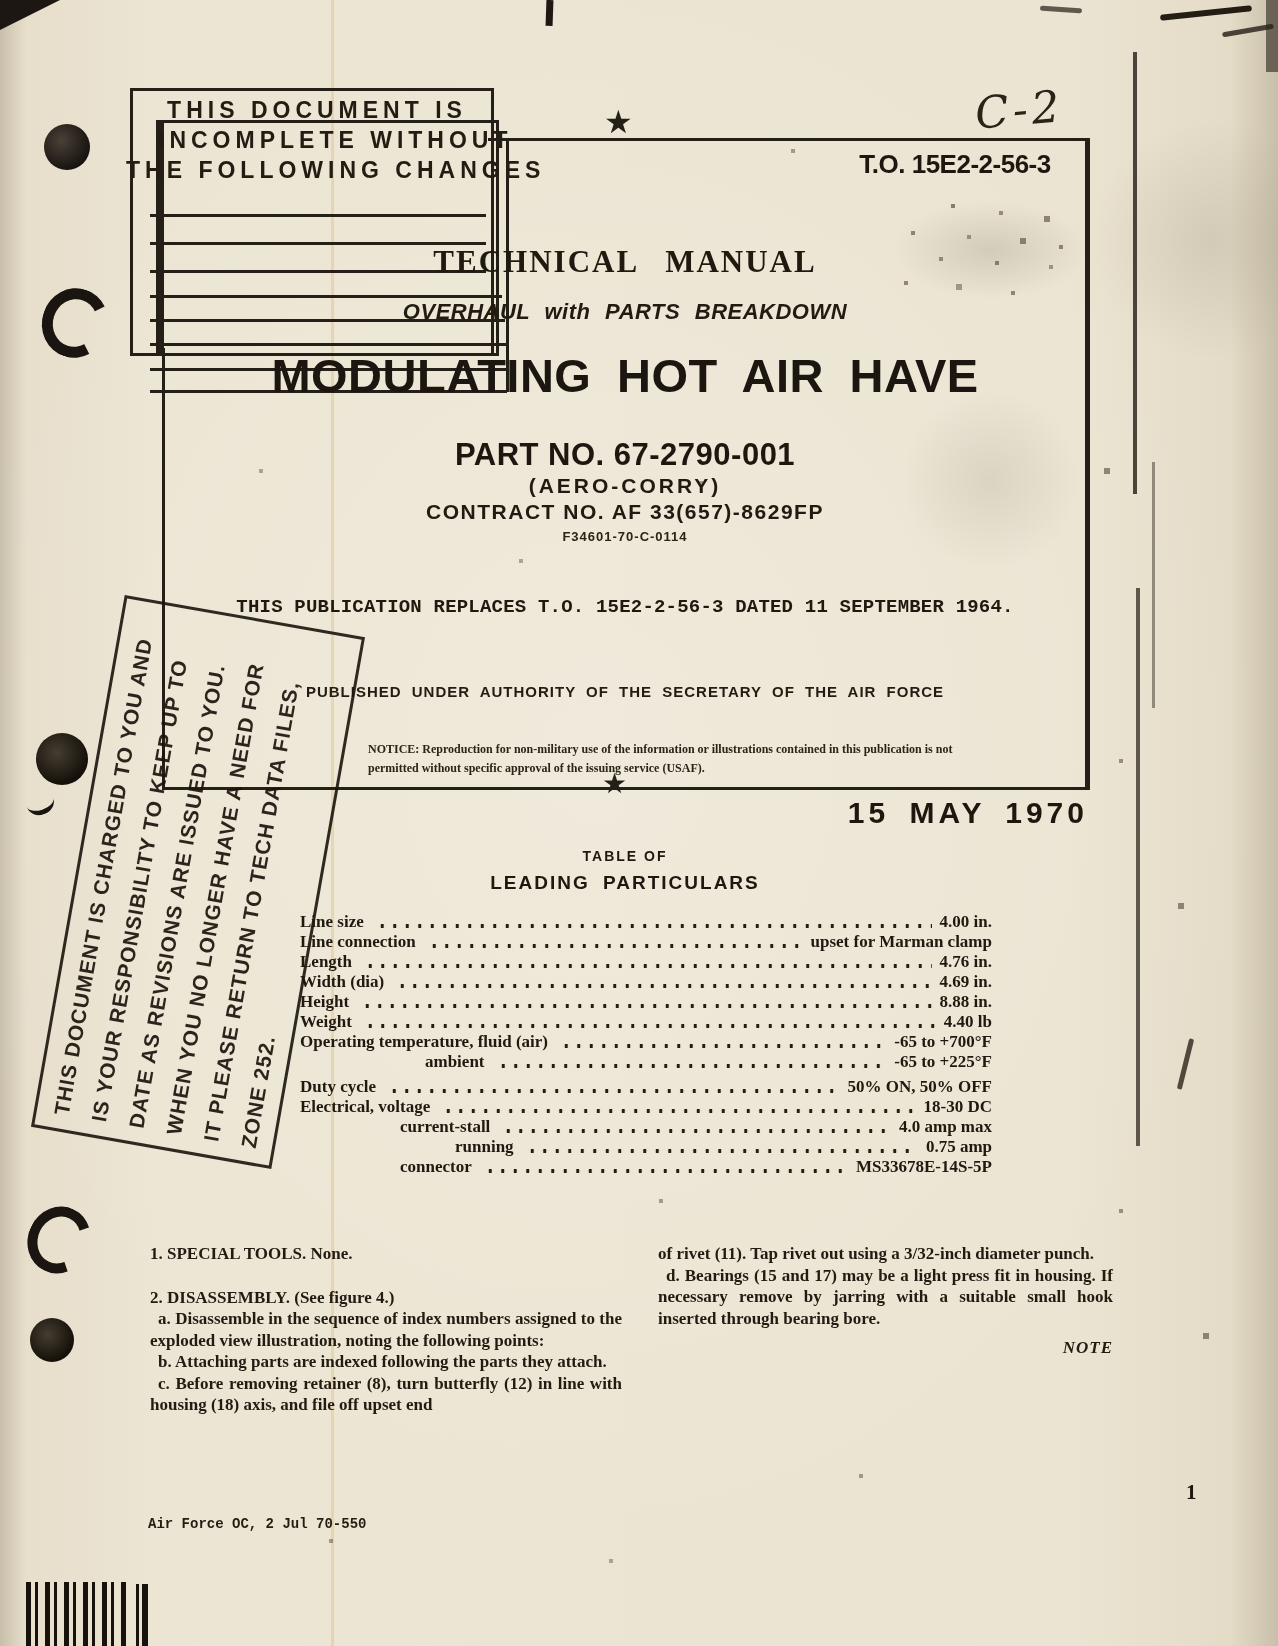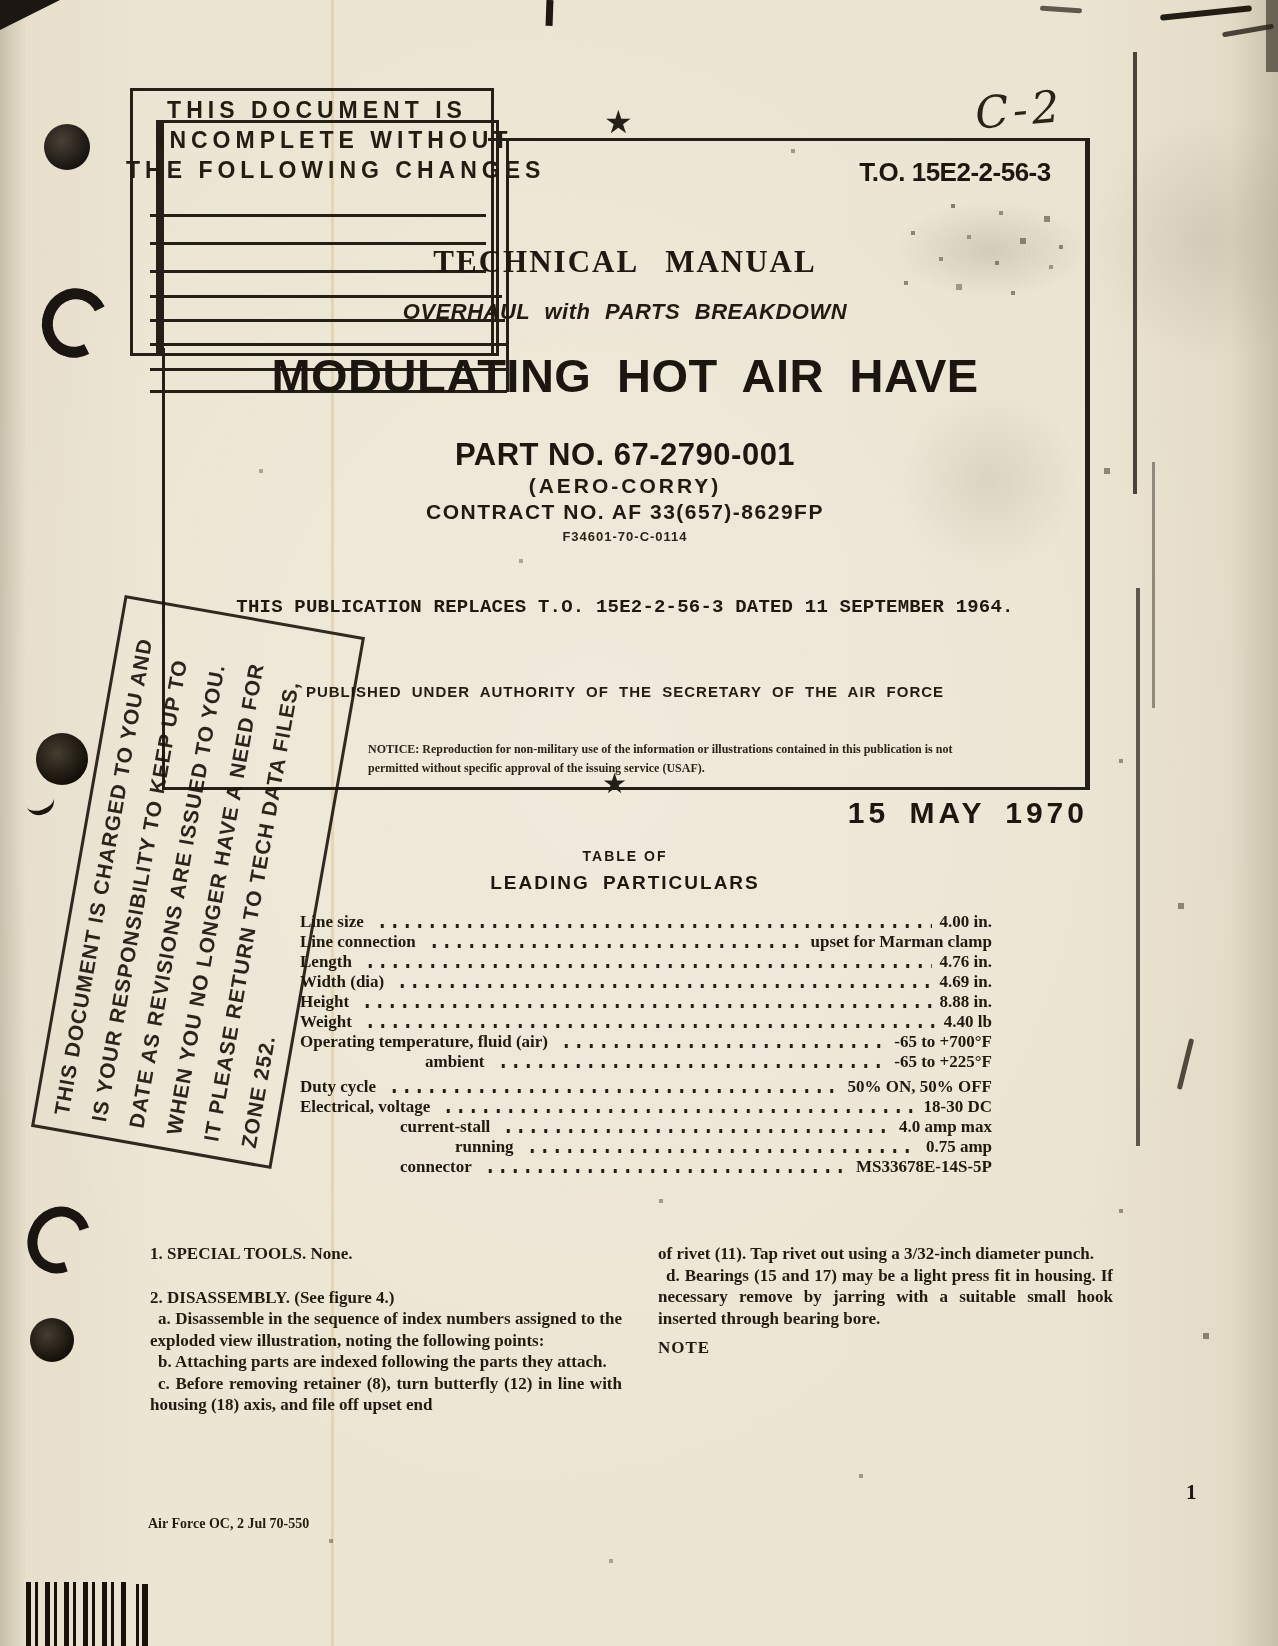--- a/index.html
+++ b/index.html
@@ -83,21 +83,21 @@
   
   .blk-top{left:488px;top:138px;width:600px;height:3px;background:#241f17;}
   .blk-right{left:1085px;top:138px;width:5px;height:652px;background:#241f17;}
   .blk-bottom{left:162px;top:787px;width:928px;height:3px;background:#241f17;}
   .blk-left{left:162px;top:348px;width:3px;height:440px;background:#241f17;}
 
   .star{color:#241f17;font-size:32px;line-height:1;}
   .star-top{left:604px;top:106px;}
   .star-bottom{left:602px;top:770px;font-size:28px;}
 
-  .to-number{left:830px;top:157px;width:250px;text-align:center;font-weight:bold;font-size:26px;letter-spacing:-0.5px;color:#1d1710;white-space:nowrap;}
+  .to-number{left:830px;top:149px;width:250px;text-align:center;font-weight:bold;font-size:26px;letter-spacing:-0.5px;color:#1d1710;white-space:nowrap;}
   .c2{left:975px;top:84px;font-family:"DejaVu Serif", serif;font-style:italic;font-size:44px;color:#2a2318;transform:rotate(-5deg);letter-spacing:4px;}
 
   .cblock{left:162px;width:926px;text-align:center;white-space:nowrap;}
   .t-manual{top:244px;font-family:"Liberation Serif", serif;font-weight:bold;font-size:31px;letter-spacing:2px;word-spacing:18px;color:#1f1910;}
   .t-overhaul{top:299px;font-weight:bold;font-style:italic;font-size:22px;word-spacing:8px;letter-spacing:0.5px;color:#211b12;}
   .t-valve{top:348px;font-weight:bold;font-size:47px;letter-spacing:0.5px;word-spacing:12px;color:#1c1610;}
   .t-partno{top:437px;font-weight:bold;font-size:31px;letter-spacing:0.5px;color:#1d1710;}
   .t-aero{top:474px;font-weight:bold;font-size:21px;letter-spacing:3px;color:#201a11;}
   .t-contract{top:500px;font-weight:bold;font-size:21px;letter-spacing:1.5px;color:#201a11;}
   .t-code{top:529px;font-weight:bold;font-size:13px;letter-spacing:1px;color:#2a2318;}
@@ -133,24 +133,24 @@
   .ind-b{padding-left:125px;}
   .ind-c{padding-left:155px;}
 
   
   .bodycol{font-family:"Liberation Serif", serif;font-weight:bold;font-size:17px;line-height:21.5px;color:#221b12;text-align:justify;z-index:6;}
   .col-left{left:150px;top:1243px;width:472px;}
   .col-right{left:658px;top:1243px;width:455px;}
   .bodycol p{margin:0;}
   .p-spaced{margin-bottom:22px !important;}
   .p-ind{text-indent:8px;}
-  .p-note-h{text-align:left;margin:8px 0 7px 0 !important;letter-spacing:1px;}
+  .p-note-h{text-align:right;margin:8px 0 7px 0 !important;letter-spacing:1px;font-style:italic;}
   .p-note{padding-left:42px;text-indent:10px;}
 
-  .imprint{left:148px;top:1516px;font-family:Liberation Serif, serif;font-weight:bold;font-size:14px;color:#241d12;}
+  .imprint{left:148px;top:1516px;font-family:Liberation Mono, monospace;font-weight:bold;font-size:14px;color:#241d12;}
   .pageno{left:1186px;top:1480px;font-family:"Liberation Serif", serif;font-weight:bold;font-size:21px;color:#1d1710;}
 </style>
 </head>
 <body>
 
 <div class="page nosel">
 
   <div class="abs corner-tl"></div>
   <div class="abs crease"></div>
   <div class="abs vline1"></div>

